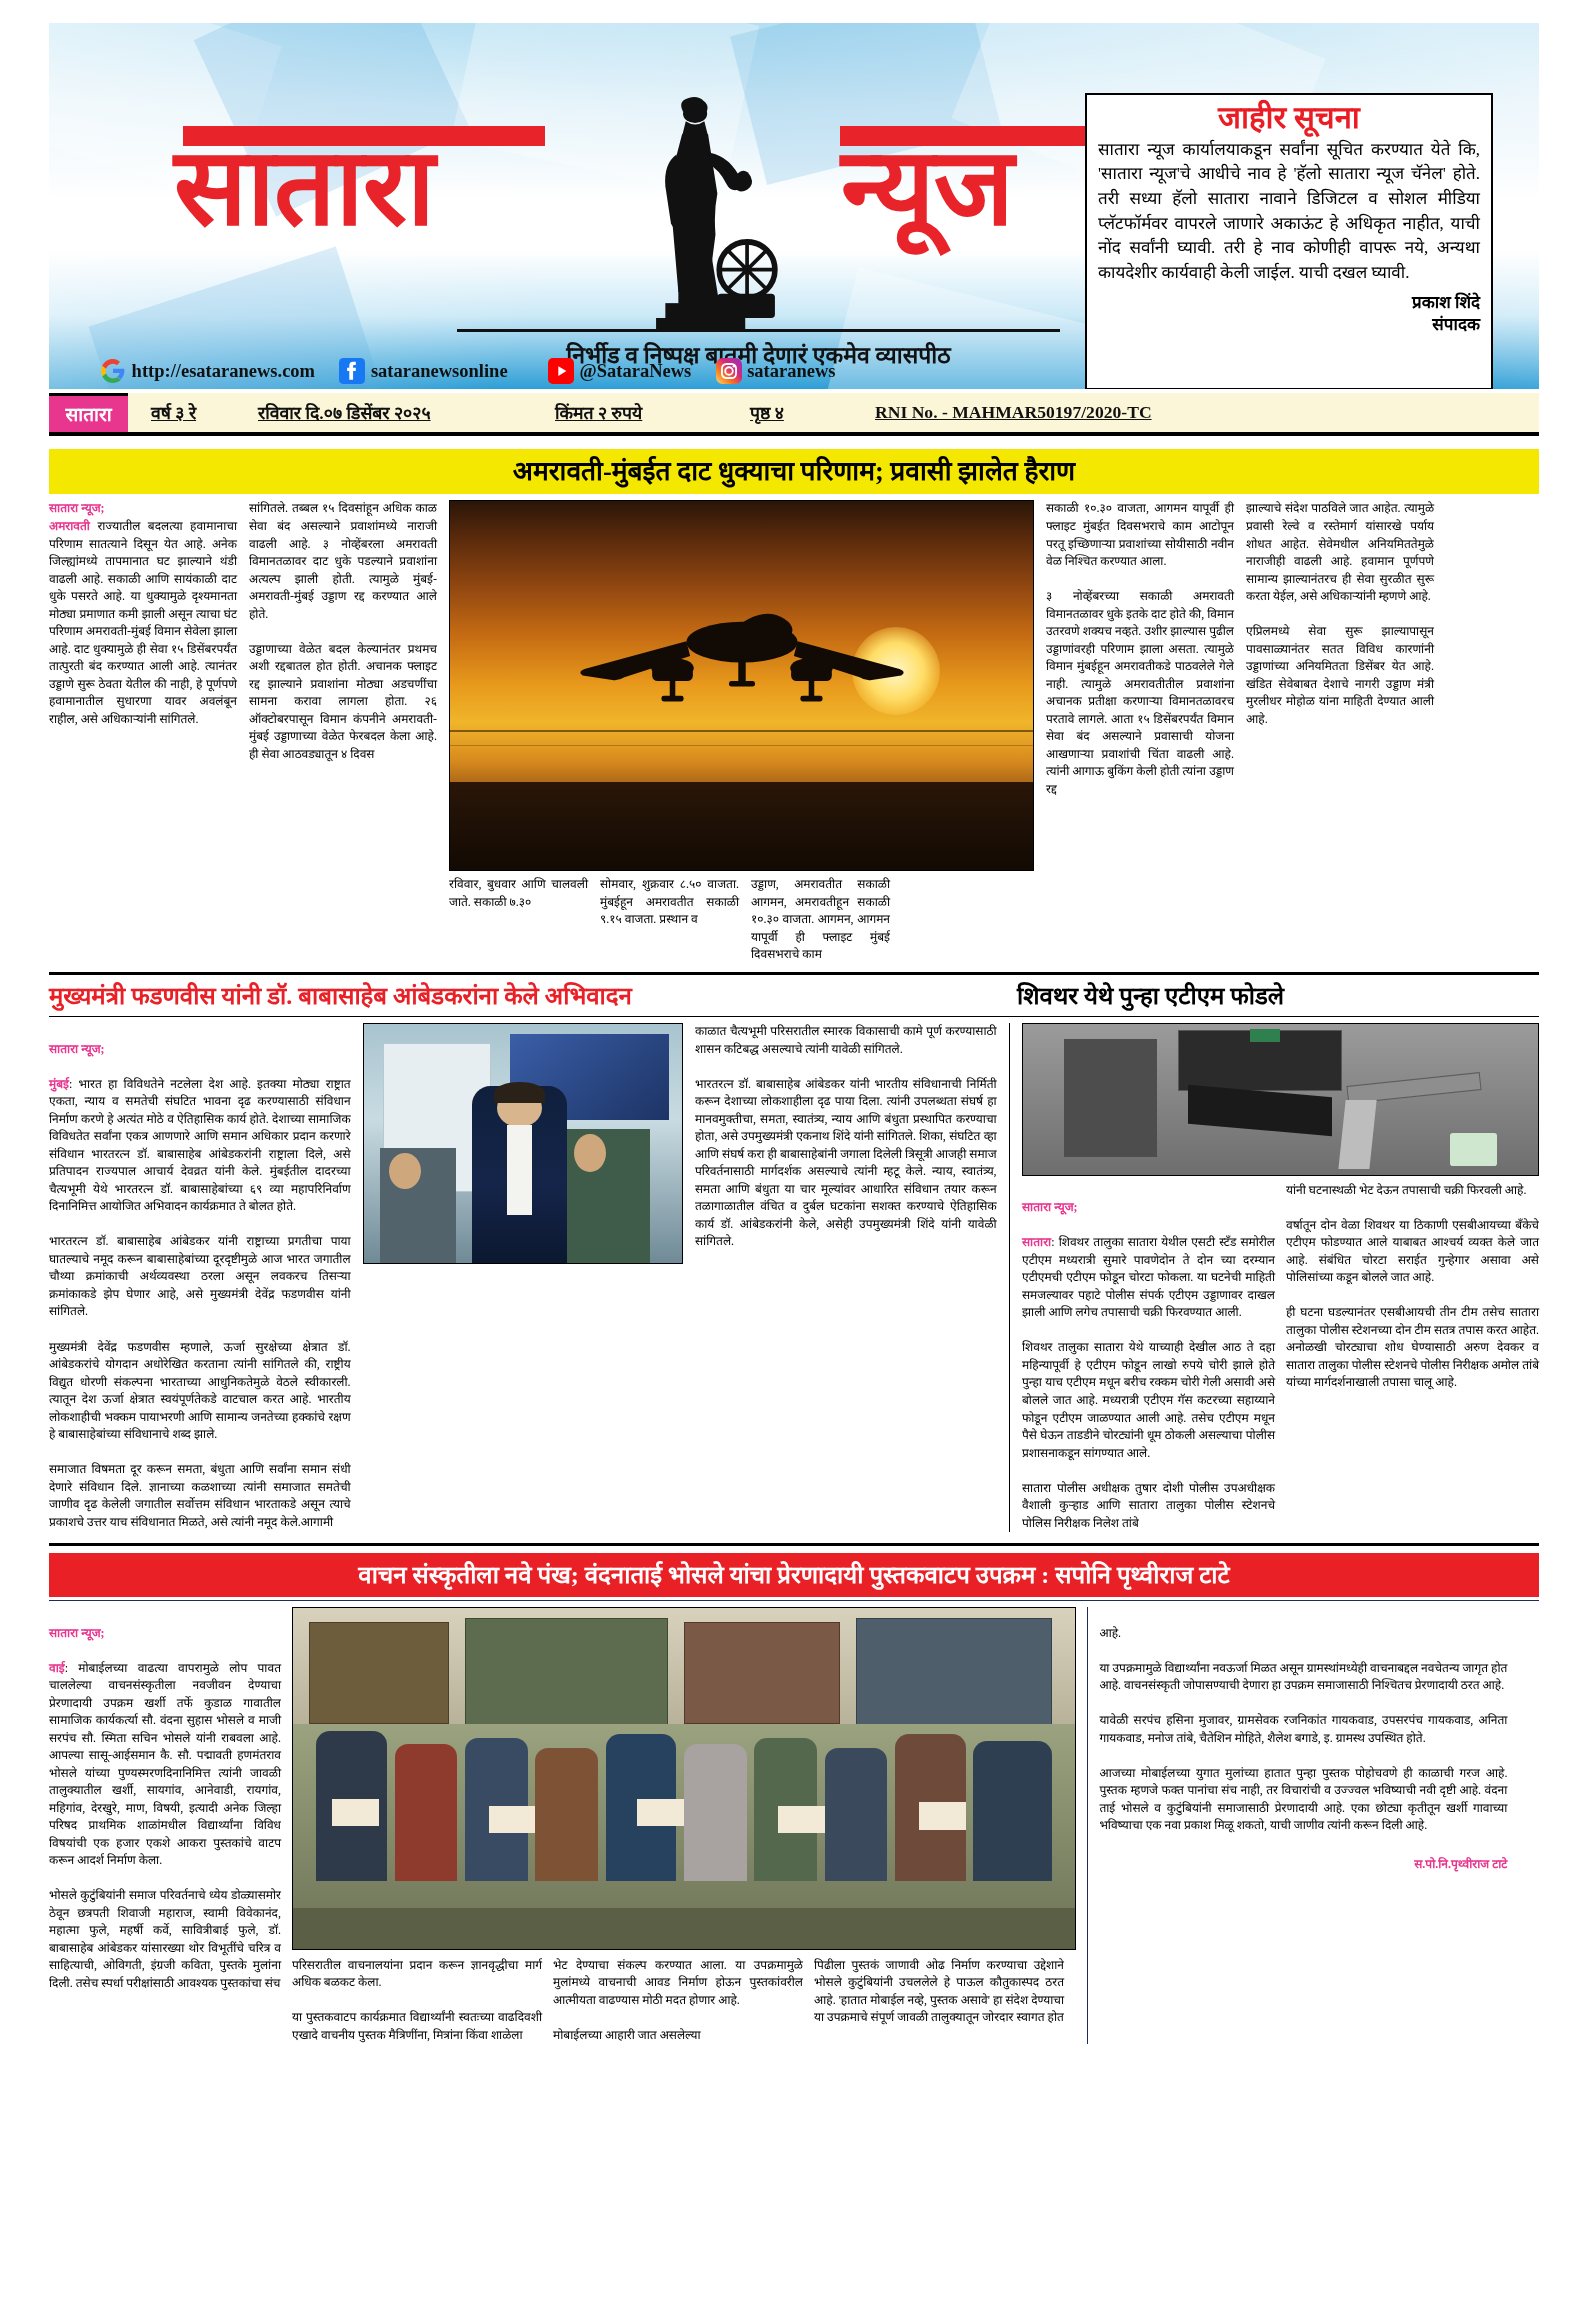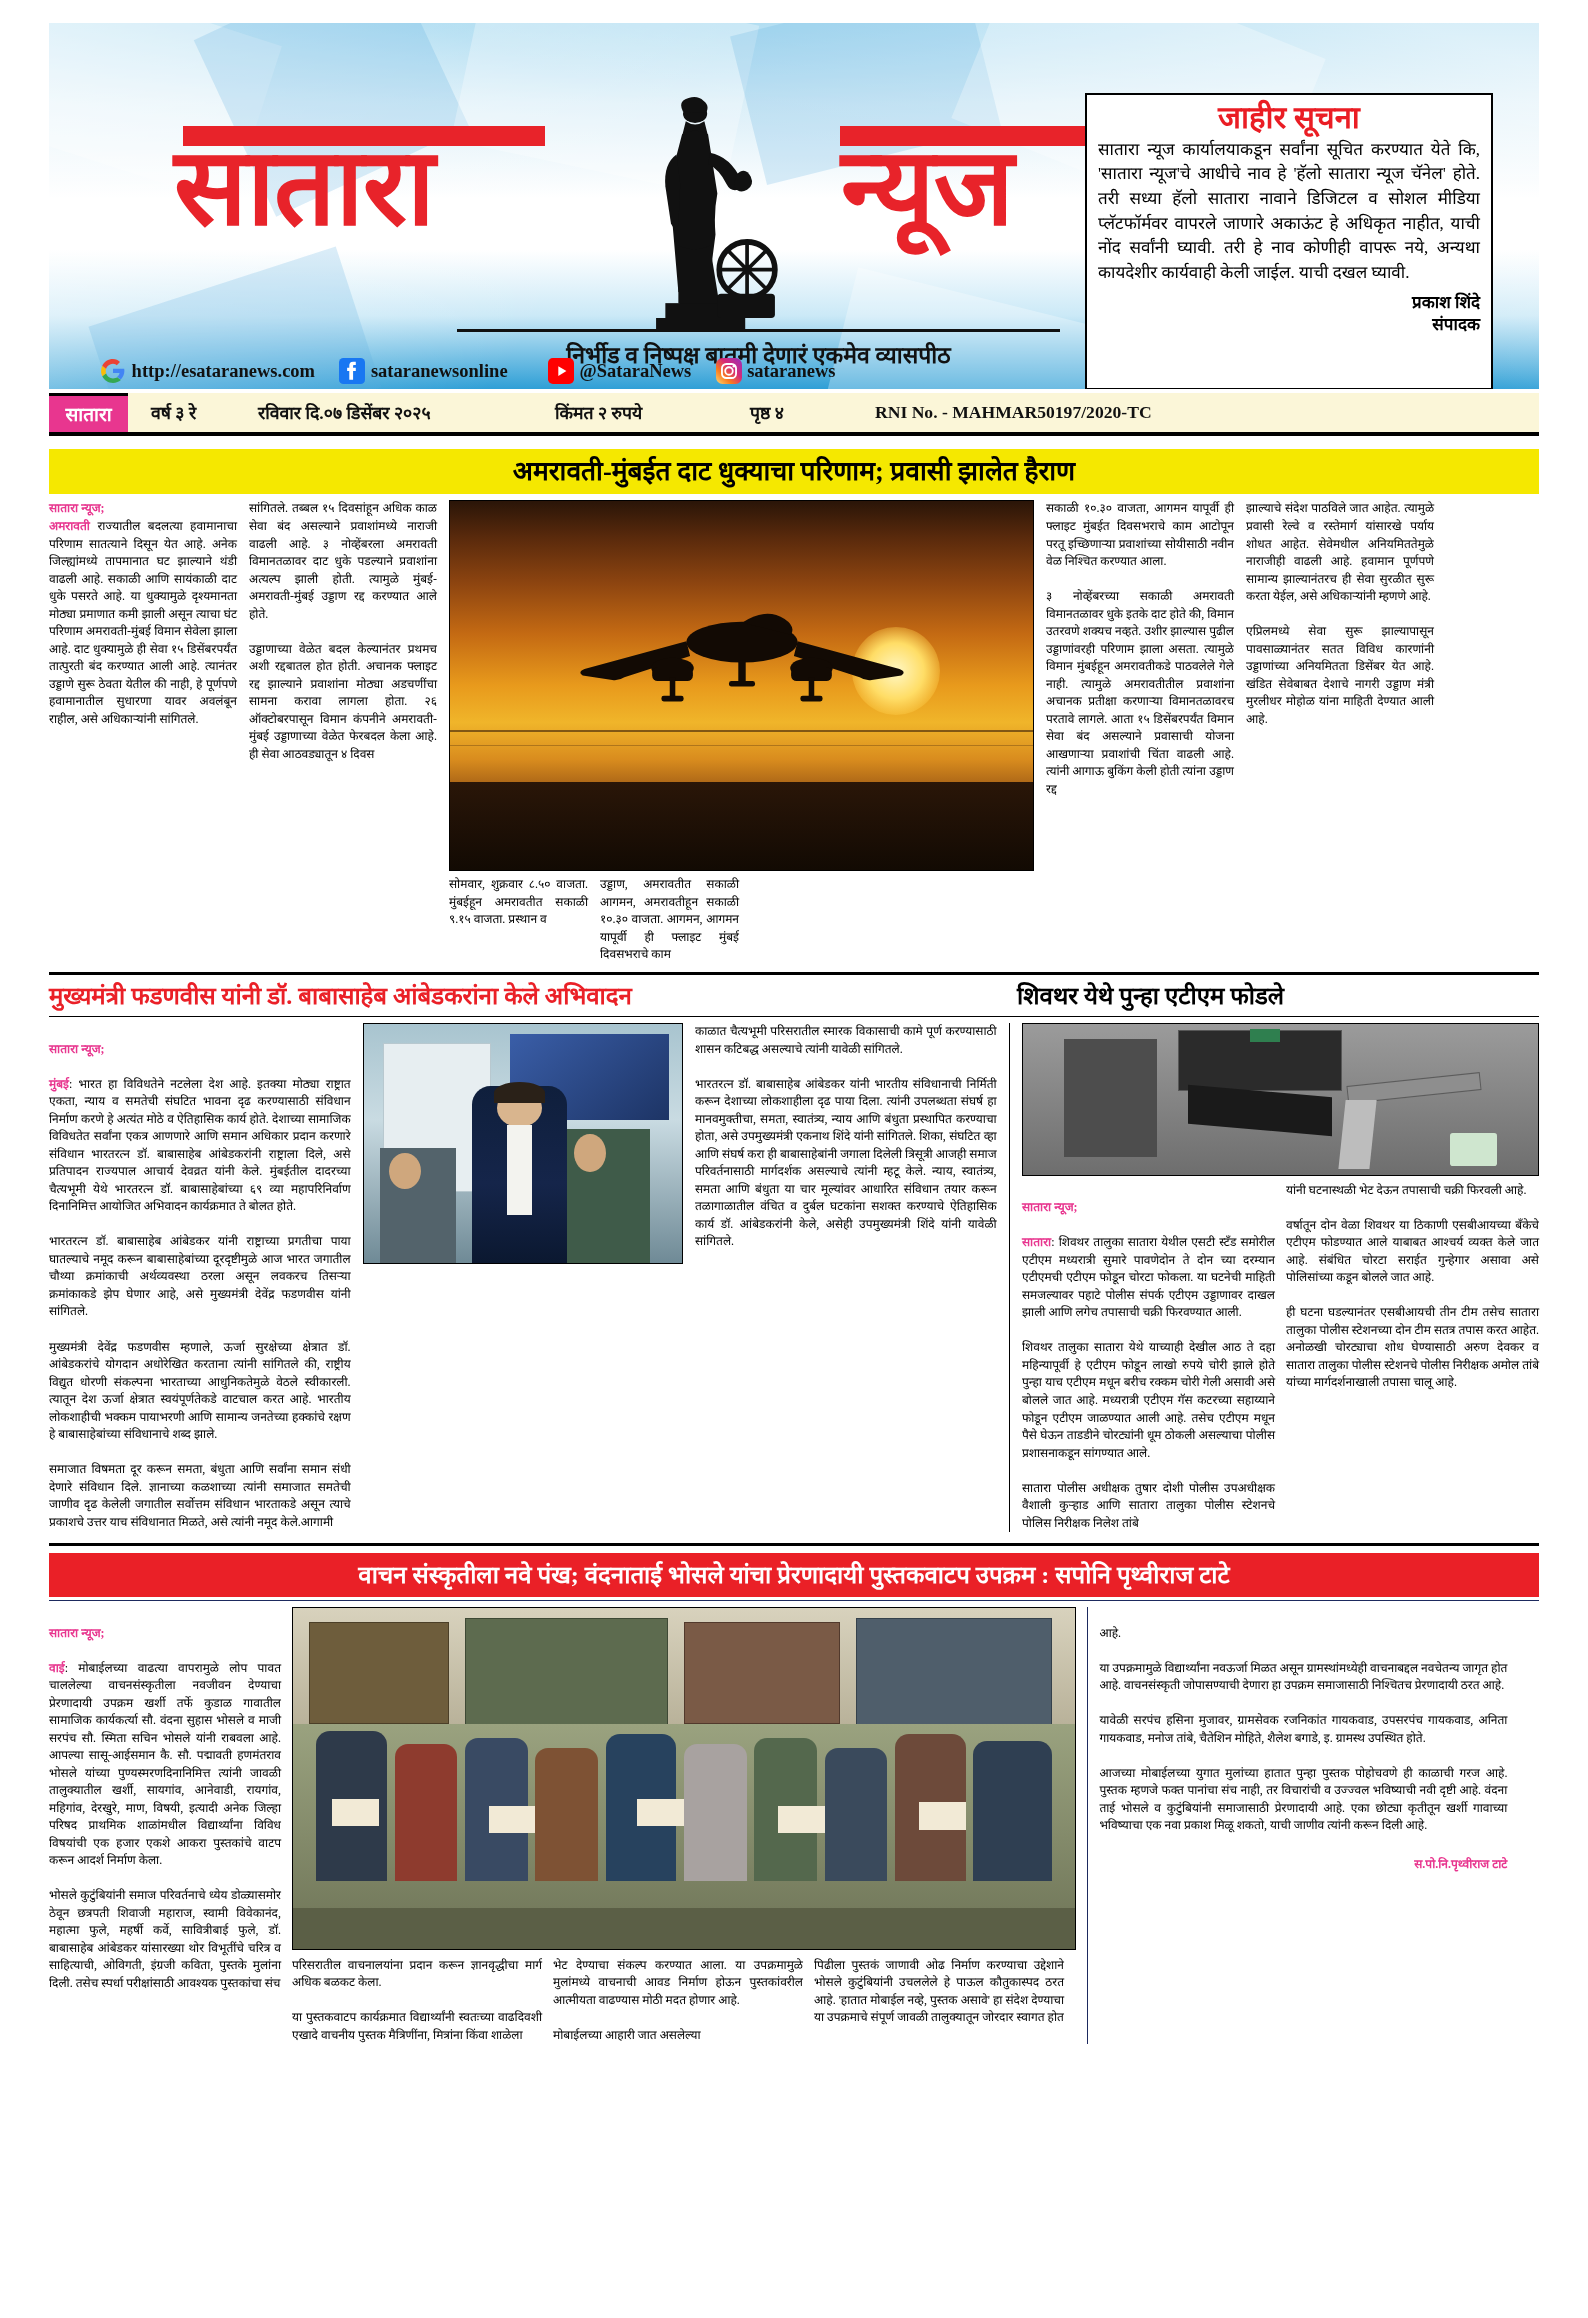--- a/index.html
+++ b/index.html
@@ -84,21 +84,21 @@
     display:flex; align-items:stretch; height: 43px;
     background: #fbf6d8; border-bottom: 4.2px solid #000;
   }
   .infobar .city {
     width: 79px; background:#e8368f; color:#fff; display:flex;
     align-items:center; justify-content:center; font-size: 19px; font-weight:bold;
     border-top: 3.7px solid #000;
   }
   .infobar .fields {
     flex:1; display:flex; align-items:center; font-size: 17.6px; font-weight:bold; color:#111;
-    padding-left: 23px; gap: 0;
+    padding-left: 23px; gap: 0; text-decoration: underline;
   }
   .infobar .fields span { white-space:nowrap; }
   .f1 { width: 107px; }
   .f2 { width: 297px; }
   .f3 { width: 195px; }
   .f4 { width: 125px; }
   .f5 { }
 
   
   .main-headline {
@@ -326,20 +326,21 @@
 ३ नोव्हेंबरच्या सकाळी अमरावती विमानतळावर धुके इतके दाट होते की, विमान उतरवणे शक्यच नव्हते. उशीर झाल्यास पुढील उड्डाणांवरही परिणाम झाला असता. त्यामुळे विमान मुंबईहून अमरावतीकडे पाठवलेले गेले नाही. त्यामुळे अमरावतीतील प्रवाशांना अचानक प्रतीक्षा करणाऱ्या विमानतळावरच परतावे लागले. आता १५ डिसेंबरपर्यंत विमान सेवा बंद असल्याने प्रवासाची योजना आखणाऱ्या प्रवाशांची चिंता वाढली आहे. त्यांनी आगाऊ बुकिंग केली होती त्यांना उड्डाण रद्द</div>
 
       <div class="col" style="width:188px;white-space:pre-line;">झाल्याचे संदेश पाठविले जात आहेत. त्यामुळे प्रवासी रेल्वे व रस्तेमार्ग यांसारखे पर्याय शोधत आहेत. सेवेमधील अनियमिततेमुळे नाराजीही वाढली आहे. हवामान पूर्णपणे सामान्य झाल्यानंतरच ही सेवा सुरळीत सुरू करता येईल, असे अधिकाऱ्यांनी म्हणणे आहे.
 
 एप्रिलमध्ये सेवा सुरू झाल्यापासून पावसाळ्यानंतर सतत विविध कारणांनी उड्डाणांच्या अनियमितता डिसेंबर येत आहे. खंडित सेवेबाबत देशाचे नागरी उड्डाण मंत्री मुरलीधर मोहोळ यांना माहिती देण्यात आली आहे.</div>
     </div>
 
     <div class="cols" style="margin-top:4.6px;">
       <div class="col" style="width:188px;"></div>
       <div class="col" style="width:188px;"></div>
+      <div class="col" style="width:139px;">रविवार, बुधवार आणि चालवली जाते. सकाळी ७.३०</div>
       <div class="col" style="width:139px;">सोमवार, शुक्रवार ८.५० वाजता. मुंबईहून अमरावतीत सकाळी ९.१५ वाजता. प्रस्थान व</div>
       <div class="col" style="width:139px;">उड्डाण, अमरावतीत सकाळी आगमन, अमरावतीहून सकाळी १०.३० वाजता. आगमन, आगमन यापूर्वी ही फ्लाइट मुंबई दिवसभराचे काम</div>
       <div class="col" style="width:141px;"></div>
     </div>
   </div>
 
   <div class="rule-thick"></div>
 
   <div style="margin:7.4px 49px 0 49px;display:flex;align-items:flex-start;gap:13px;">
     <div class="hl-red-text" style="width:955px;">मुख्यमंत्री फडणवीस यांनी डॉ. बाबासाहेब आंबेडकरांना केले अभिवादन</div>

